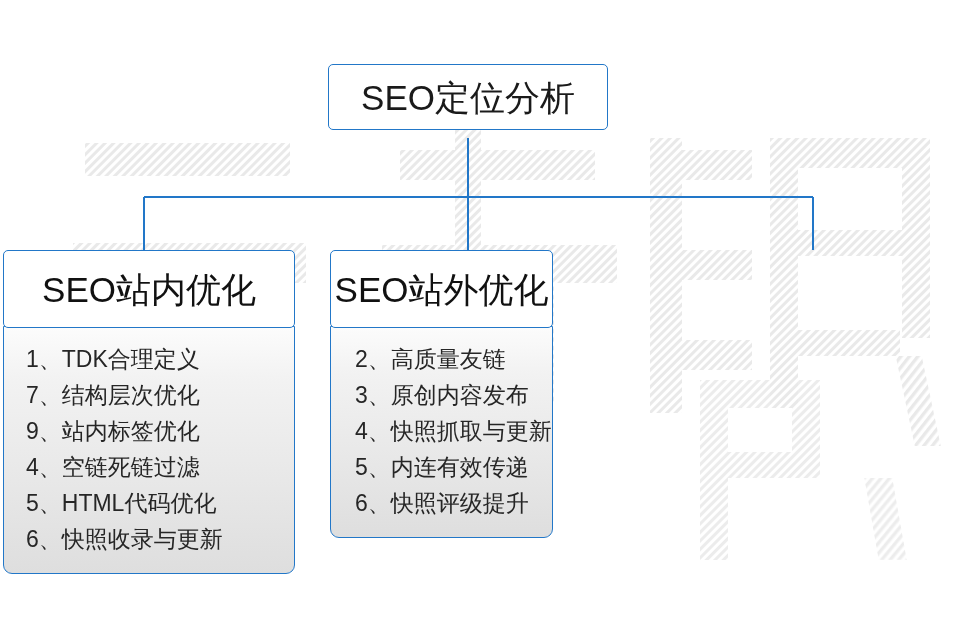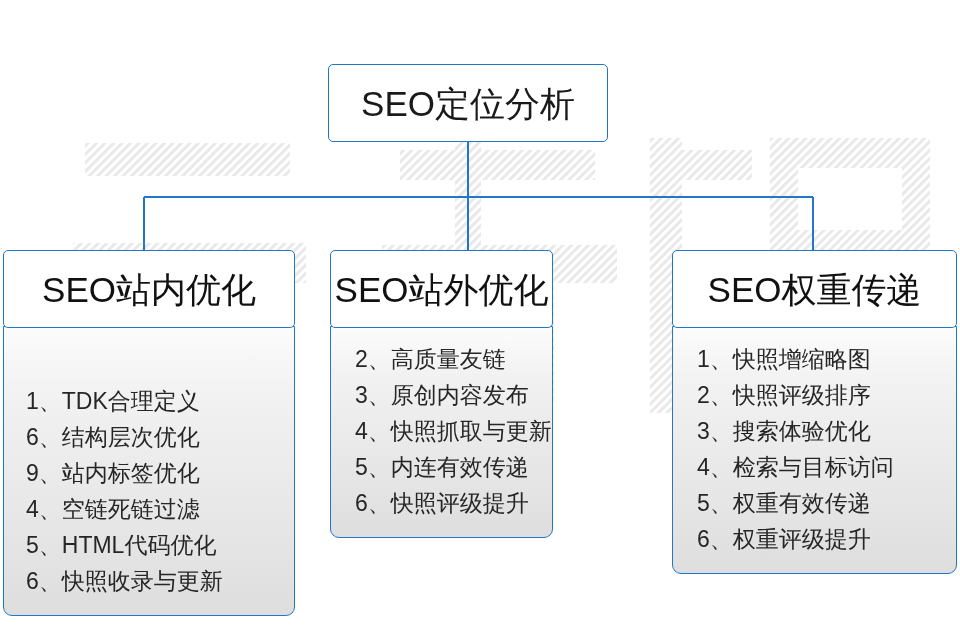--- a/index.html
+++ b/index.html
@@ -39,21 +39,21 @@
     z-index: 1;
     pointer-events: none;
   }
 
   
   .title-box {
     position: absolute;
     left: 328px;
     top: 64px;
     width: 280px;
-    height: 78px;
+    height: 66px;
     box-sizing: border-box;
     border: 1.6px solid #2277c8;
     border-radius: 5px;
     background: #ffffff;
     display: flex;
     align-items: center;
     justify-content: center;
     z-index: 3;
   }
   .title-text {
@@ -107,21 +107,21 @@
     color: #262626;
     line-height: 36px;
     white-space: nowrap;
   }
 
   
   #col-1 { left: 3px;   top: 250px; width: 292px; border-radius: 19px; }
   #col-2 { left: 330px; top: 250px; width: 223px; }
   #col-3 { left: 672px; top: 250px; width: 285px; }
 
-  #col-1 .col-list { padding-left: 22px; margin-top: 42px; }
+  #col-1 .col-list { padding-left: 22px; }
   #col-2 .col-list { padding-left: 24px; }
   #col-3 .col-list { padding-left: 24px; }
 </style>
 </head>
 <body>
 
 <div id="stage">
 
   <div id="watermark">
     <svg width="960" height="641" viewBox="0 0 960 641" xmlns="http://www.w3.org/2000/svg">
@@ -179,21 +179,21 @@
     <div class="title-text">SEO定位分析</div>
   </div>
 
   <div class="column" id="col-1">
     <div class="col-head">
       <div class="col-head-text">SEO站内优化</div>
     </div>
     <div class="col-body">
       <ul class="col-list">
         <li>1、TDK合理定义</li>
-        <li>6、结构层次优化</li>
+        <li>7、结构层次优化</li>
         <li>9、站内标签优化</li>
         <li>4、空链死链过滤</li>
         <li>5、HTML代码优化</li>
         <li>6、快照收录与更新</li>
       </ul>
     </div>
   </div>
 
   <div class="column" id="col-2">
     <div class="col-head">
@@ -203,29 +203,14 @@
       <ul class="col-list">
         <li>2、高质量友链</li>
         <li>3、原创内容发布</li>
         <li>4、快照抓取与更新</li>
         <li>5、内连有效传递</li>
         <li>6、快照评级提升</li>
       </ul>
     </div>
   </div>
 
-  <div class="column" id="col-3">
-    <div class="col-head">
-      <div class="col-head-text">SEO权重传递</div>
-    </div>
-    <div class="col-body">
-      <ul class="col-list">
-        <li>1、快照增缩略图</li>
-        <li>2、快照评级排序</li>
-        <li>3、搜索体验优化</li>
-        <li>4、检索与目标访问</li>
-        <li>5、权重有效传递</li>
-        <li>6、权重评级提升</li>
-      </ul>
-    </div>
-  </div>
 
 </div>
 
 </body></html>

